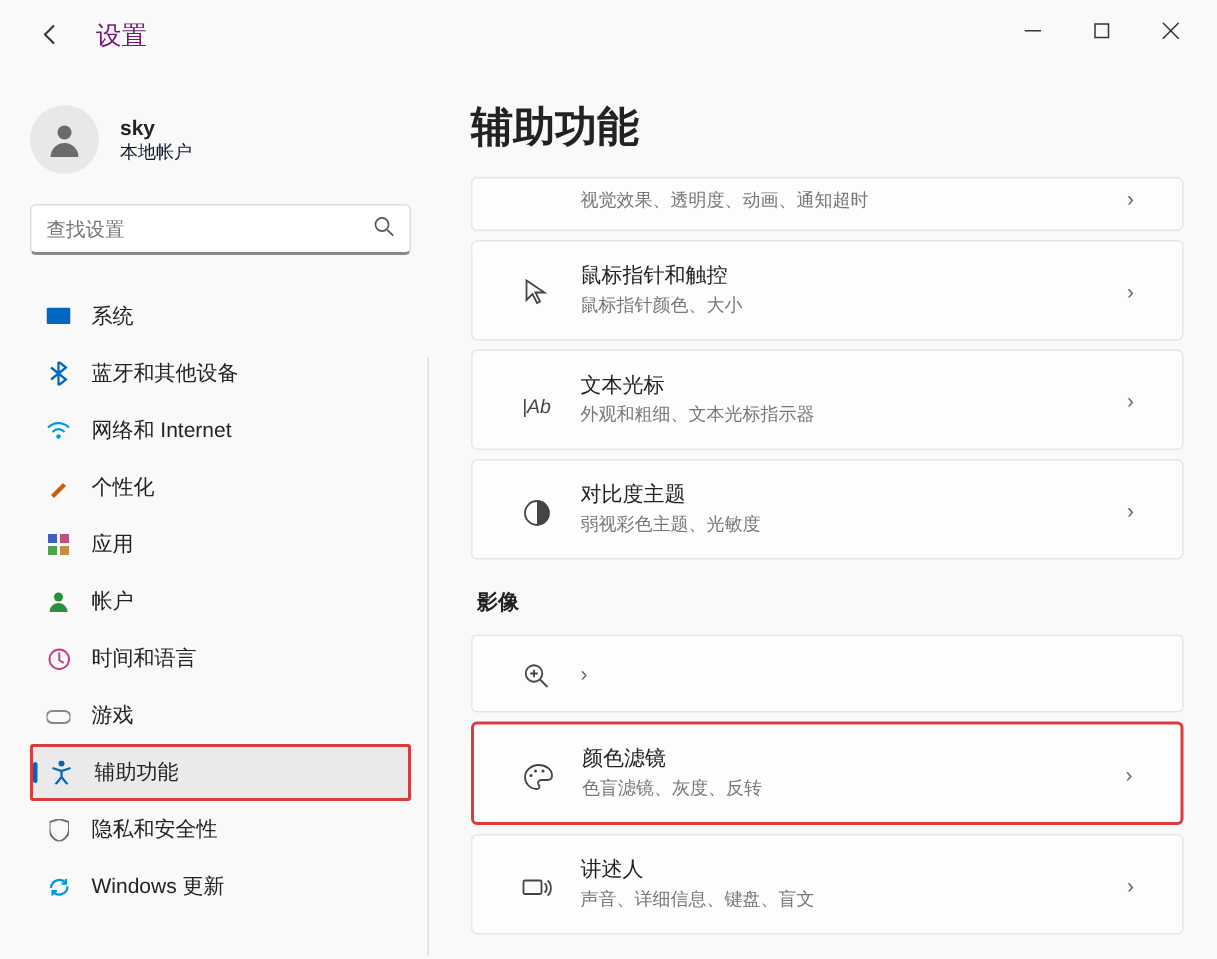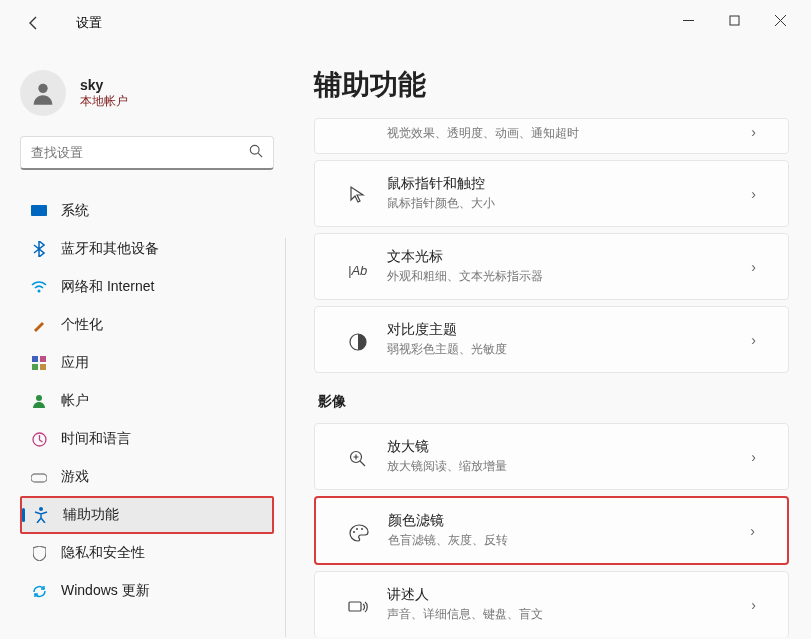--- a/index.html
+++ b/index.html
@@ -3,30 +3,30 @@
 <meta charset="utf-8">
 <style>
   * { box-sizing: border-box; margin: 0; padding: 0; font-family: "Segoe UI", "Microsoft YaHei", sans-serif; }
   body { width: 811px; height: 639px; background: #f9f9f9; overflow: hidden; position: relative; }
   
   .titlebar { height: 40px; display: flex; align-items: center; justify-content: flex-end; padding-right: 8px; }
   .win-btn { width: 46px; height: 32px; display: flex; align-items: center; justify-content: center; font-size: 12px; color: #333; }
   
   .header-row { display: flex; align-items: center; padding-left: 20px; height: 30px; margin-top: -32px; }
   .back-btn { width: 28px; height: 28px; display: flex; align-items: center; justify-content: center; font-size: 16px; color: #333; }
-  .app-title { margin-left: 28px; font-size: 13px; color: #000000; }
+  .app-title { margin-left: 16px; font-size: 17px; color: #701a75; }
   
   .content-wrap { display: flex; height: calc(100% - 40px); }
   
   .sidebar { width: 286px; padding: 20px 12px 0 20px; position: relative; }
   .user-row { display: flex; align-items: center; gap: 14px; margin-bottom: 20px; margin-top: 12px; }
   .avatar { width: 46px; height: 46px; border-radius: 50%; background: #e8e8e8; display: flex; align-items: center; justify-content: center; }
   .avatar svg { width: 28px; height: 28px; fill: #6b6b6b; }
   .user-name { font-size: 14px; font-weight: 600; color: #222; }
-  .user-sub { font-size: 12px; color: #7f1d1d; }
+  .user-sub { font-size: 12px; color: #0f172a; }
   
   .search-box { display: flex; align-items: center; height: 34px; background: #fff; border: 1px solid #ddd; border-bottom: 2px solid #888; border-radius: 4px; padding: 0 10px; margin-bottom: 22px; }
   .search-box input { flex: 1; border: none; outline: none; font-size: 13px; background: transparent; }
   .search-box .sicon { font-size: 14px; color: #555; }
   
   .nav { list-style: none; }
   .nav-item { display: flex; align-items: center; height: 38px; padding: 0 10px; border-radius: 4px; gap: 13px; font-size: 14px; color: #222; cursor: default; }
   .nav-item.active { background: #eaeaea; position: relative; }
   .nav-item.active::before { content: ""; position: absolute; left: 0; top: 10px; bottom: 10px; width: 3px; background: #0067c0; border-radius: 2px; }
   .nav-icon { width: 18px; height: 18px; display: flex; align-items: center; justify-content: center; font-size: 14px; }
@@ -264,24 +264,20 @@
 
     <div class="section-label">影像</div>
 
     <div class="card">
       <div class="card-icon">
         <svg width="18" height="18" viewBox="0 0 18 18">
             <circle cx="7" cy="7" r="5.5" fill="none" stroke="#444" stroke-width="1.2"></circle>
             <path d="M11 11l5 5M4.5 7h5M7 4.5v5" stroke="#444" stroke-width="1.2"></path>
           </svg>
       </div>
-      <div class="card-text">
-        <div class="card-title">放大镜</div>
-        <div class="card-sub">放大镜阅读、缩放增量</div>
-      </div>
       <div class="chevron">›</div>
     </div>
 
     <div class="card highlight-card">
       <div class="card-icon">
         <svg width="20" height="18" viewBox="0 0 20 18">
             <path d="M10 1C5 1 1 5 1 9s3 8 8 8c2 0 2-2 1-3s0-3 2-3h4c2 0 3-1 3-3 0-4-4-7-9-7z" fill="none" stroke="#444" stroke-width="1.2"></path>
             <circle cx="5" cy="8" r="1" fill="#444"></circle>
             <circle cx="8" cy="5" r="1" fill="#444"></circle>
             <circle cx="13" cy="5" r="1" fill="#444"></circle>

